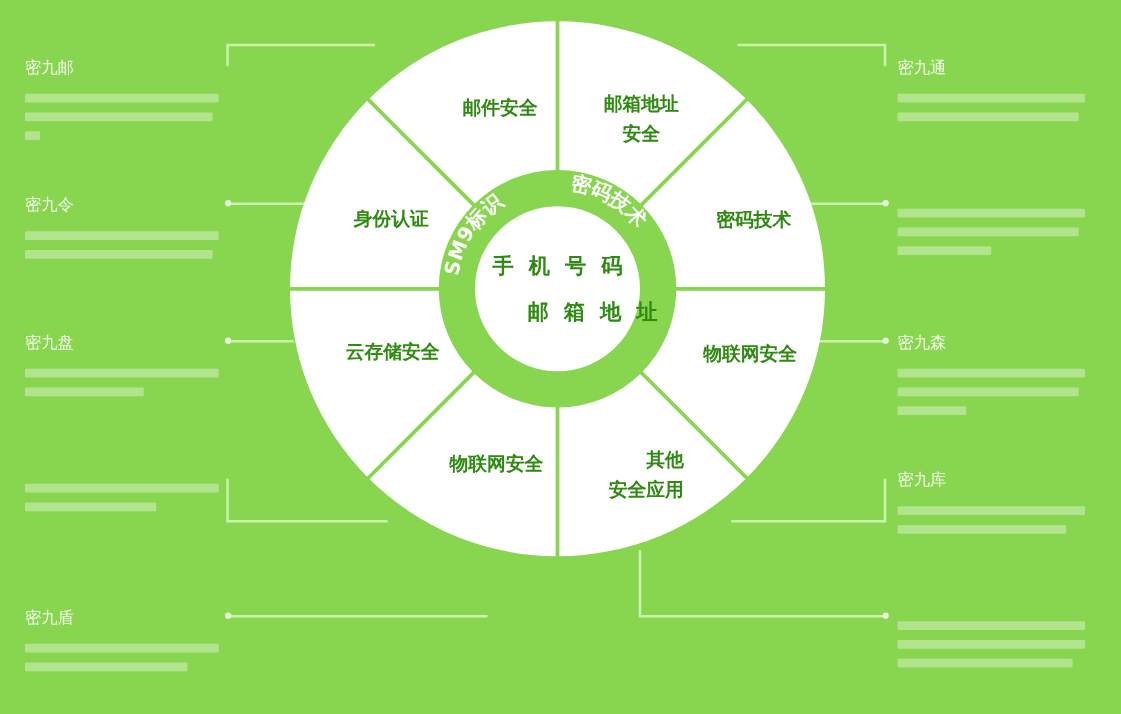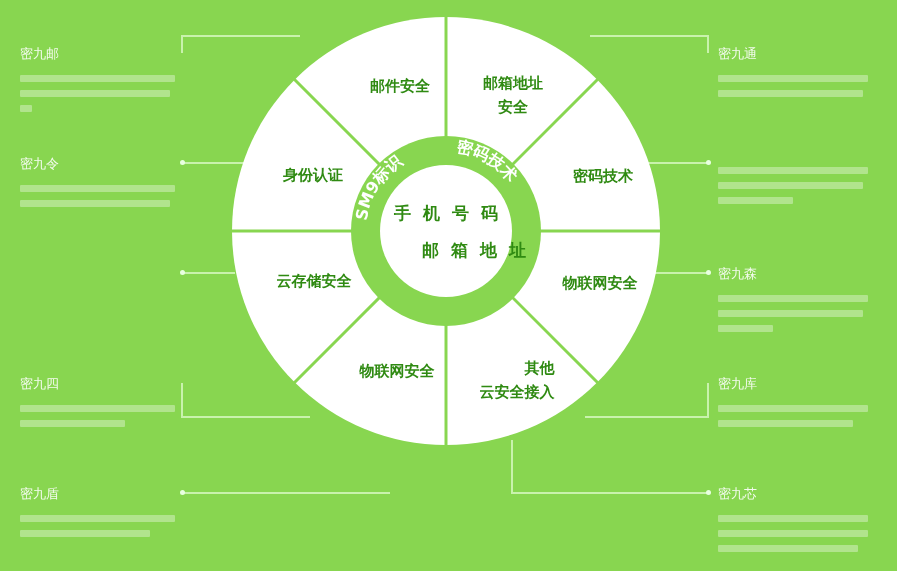--- a/index.html
+++ b/index.html
@@ -93,21 +93,21 @@
     <div>安全</div>
   </div>
   <div class="seg-label" style="left:593px;top:176px;">
     <div>密码技术</div>
   </div>
   <div class="seg-label" style="left:590px;top:283px;">
     <div>物联网安全</div>
   </div>
   <div class="seg-label" style="left:507px;top:380px;text-align:right;">
     <div>其他</div>
-    <div>云安全接入</div>
+    <div>安全应用</div>
   </div>
   <div class="seg-label" style="left:387px;top:371px;">
     <div>物联网安全</div>
   </div>
   <div class="seg-label" style="left:304px;top:281px;">
     <div>云存储安全</div>
   </div>
   <div class="seg-label" style="left:303px;top:175px;">
     <div>身份认证</div>
   </div>
@@ -118,22 +118,27 @@
     <div class="ph-line" style="width:155px"></div>
       <div class="ph-line" style="width:150px"></div>
       <div class="ph-line" style="width:12px"></div>
   </div>
   <div class="side-item left" style="left:20px;top:155px;width:160px;">
     <div class="side-title">密九令</div>
     <div class="side-desc"></div>
     <div class="ph-line" style="width:155px"></div>
       <div class="ph-line" style="width:150px"></div>
   </div>
+  <div class="side-item left" style="left:20px;top:265px;width:160px;">
+    <div class="side-title">密九盘</div>
+    <div class="side-desc"></div>
+    <div class="ph-line" style="width:155px"></div>
+      <div class="ph-line" style="width:95px"></div>
+  </div>
   <div class="side-item left" style="left:20px;top:375px;width:160px;">
-    <div class="side-title">密九四</div>
     <div class="side-desc"></div>
     <div class="ph-line" style="width:155px"></div>
       <div class="ph-line" style="width:105px"></div>
   </div>
   <div class="side-item right" style="left:718px;top:45px;width:160px;">
     <div class="side-title">密九通</div>
     <div class="side-desc"></div>
     <div class="ph-line" style="width:150px"></div>
       <div class="ph-line" style="width:145px"></div>
   </div>
@@ -157,21 +162,20 @@
       <div class="ph-line" style="width:145px"></div>
       <div class="ph-line" style="width:55px"></div>
   </div>
   <div class="side-item right" style="left:718px;top:375px;width:160px;">
     <div class="side-title">密九库</div>
     <div class="side-desc"></div>
     <div class="ph-line" style="width:150px"></div>
       <div class="ph-line" style="width:135px"></div>
   </div>
   <div class="side-item right" style="left:718px;top:485px;width:160px;">
-    <div class="side-title">密九芯</div>
     <div class="side-desc"></div>
     <div class="ph-line" style="width:150px"></div>
       <div class="ph-line" style="width:150px"></div>
       <div class="ph-line" style="width:140px"></div>
   </div>
 
   <div class="dot" style="left:180px;top:160px;"></div>
   <div class="dot" style="left:180px;top:270px;"></div>
   <div class="dot" style="left:180px;top:490px;"></div>
   <div class="dot" style="left:706px;top:160px;"></div>

